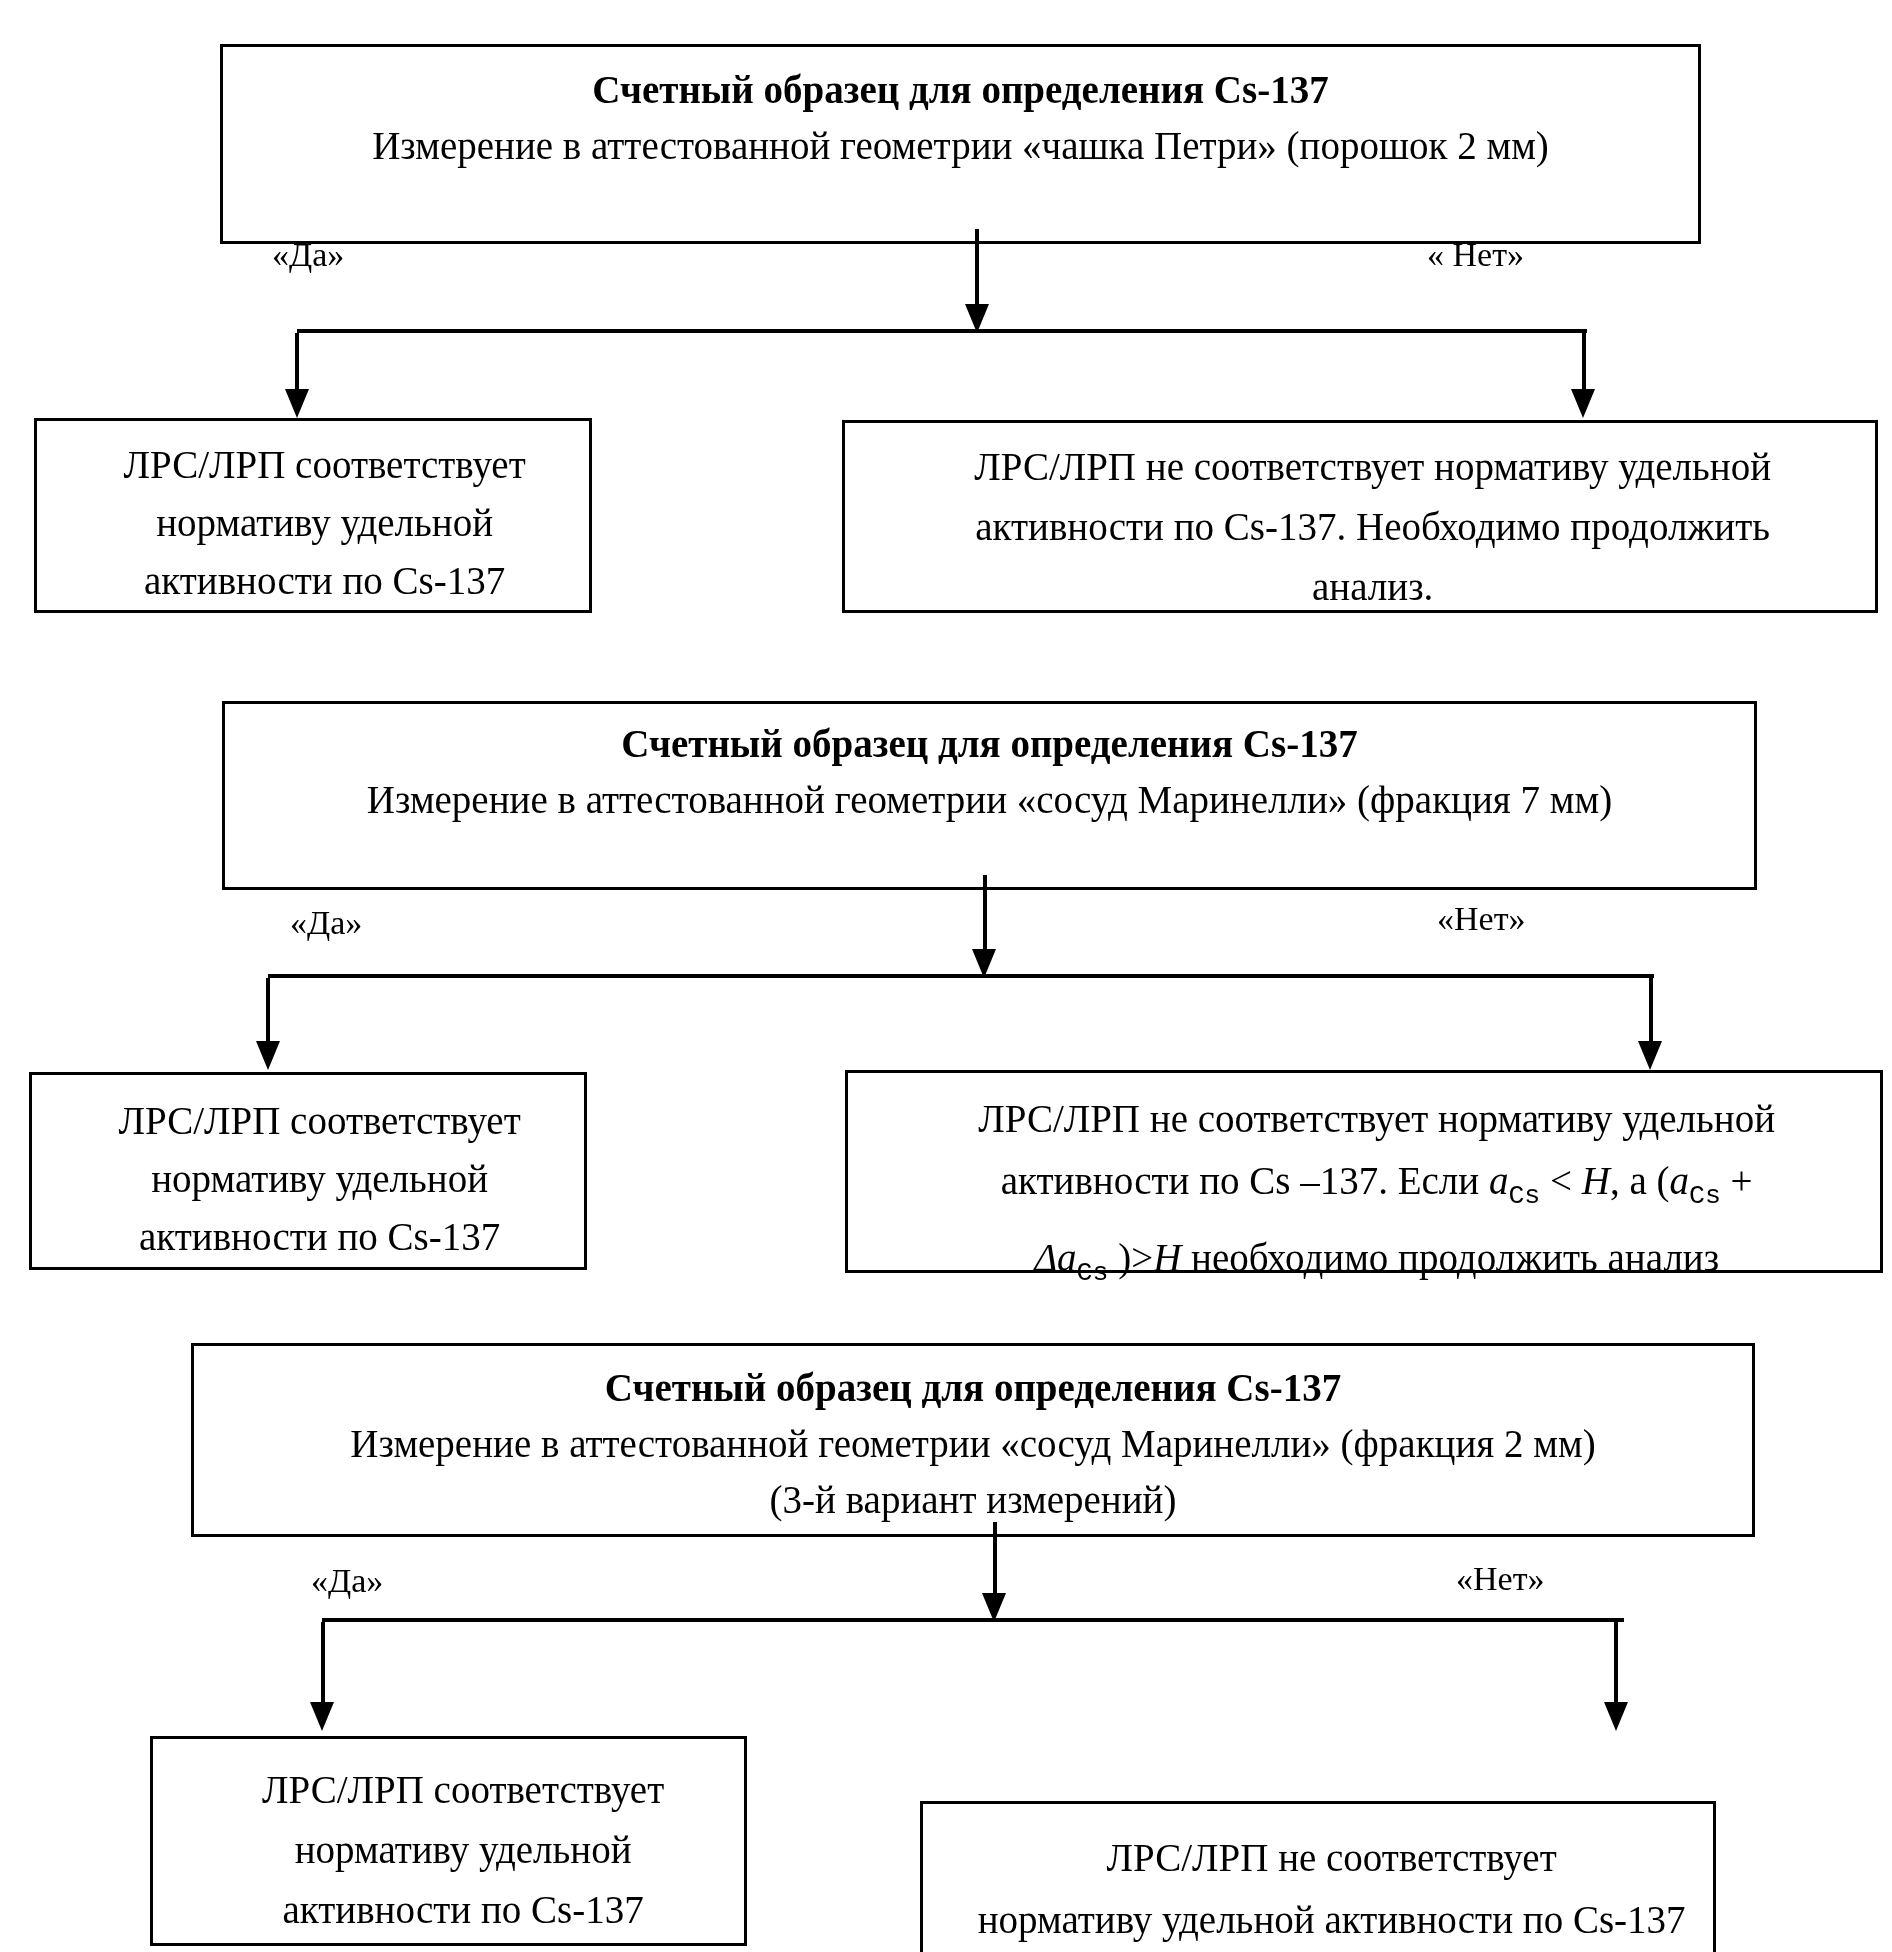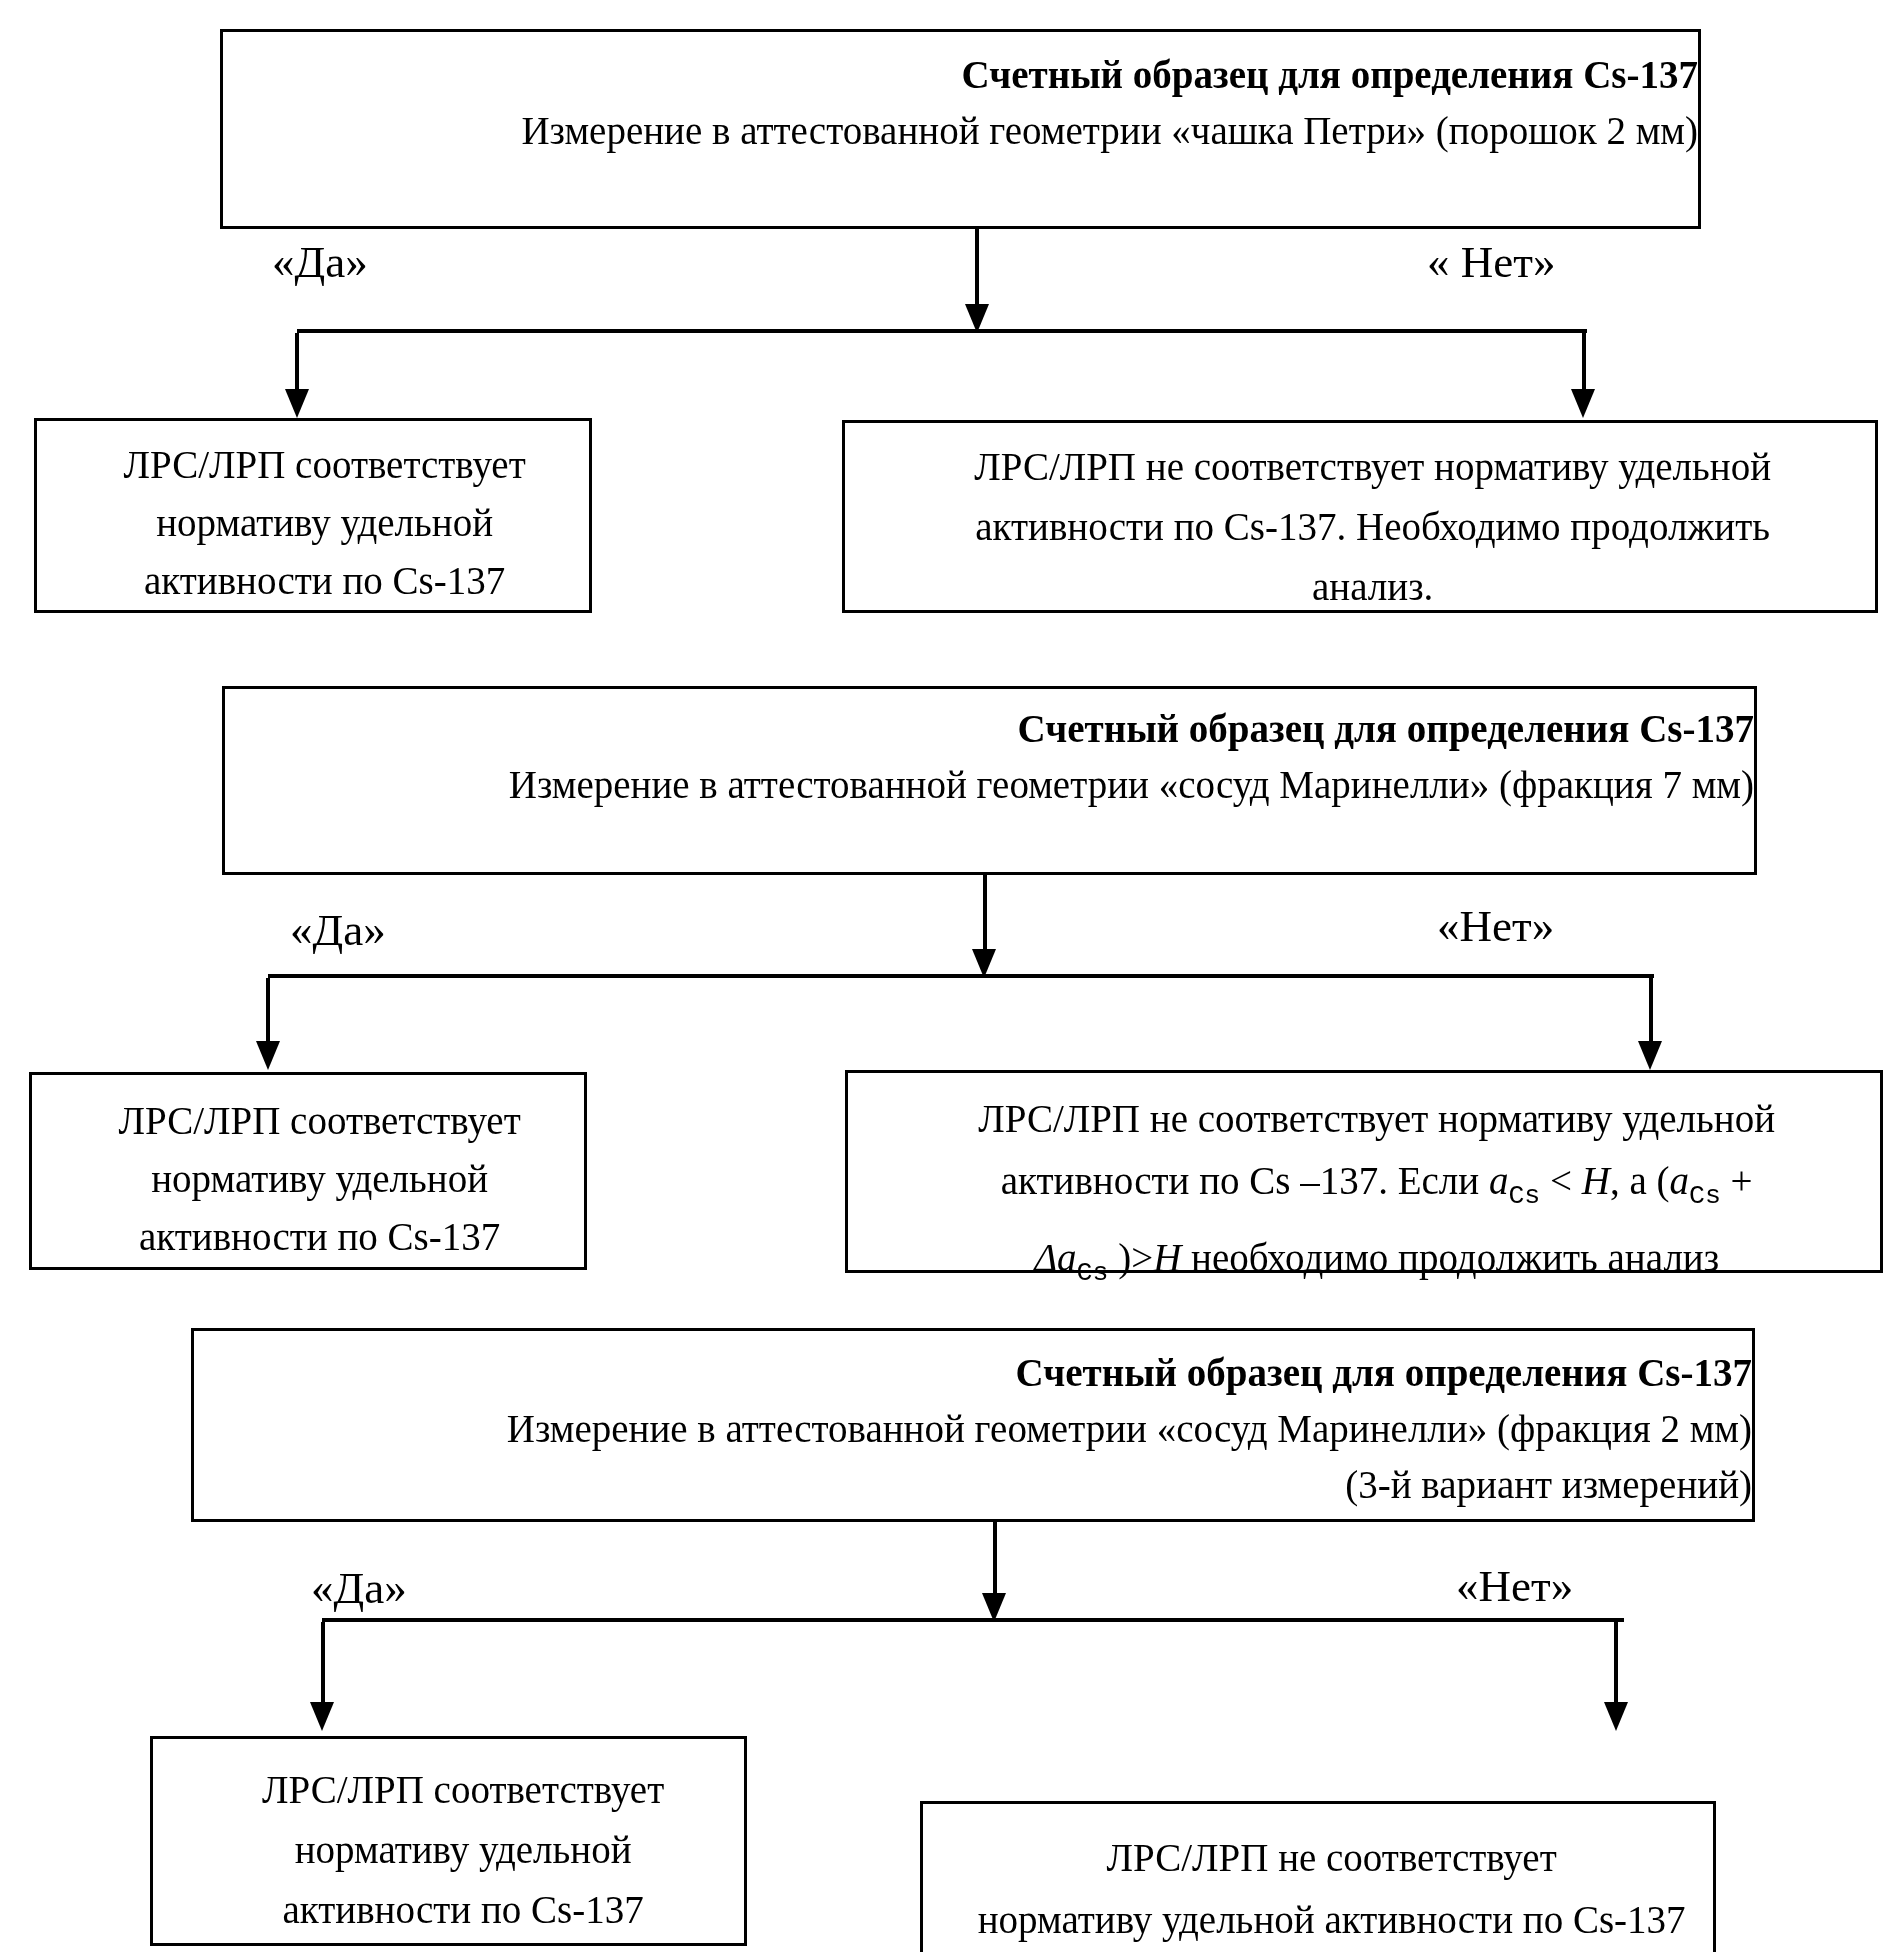--- a/index.html
+++ b/index.html
@@ -2,25 +2,25 @@
 <html lang="ru"><head>
 <meta charset="utf-8">
 <style>
   html,body{margin:0;padding:0;background:#ffffff;}
   .canvas{
     position:relative;width:1892px;height:1952px;background:#ffffff;
     font-family:"Liberation Serif","DejaVu Serif",serif;color:#000;
     overflow:hidden;
   }
   .box{position:absolute;border:3.9px solid #000;background:#fff;box-sizing:border-box;}
-  .head-box{text-align:right;padding-top:15.4px;}
+  .head-box{text-align:center;padding-top:15.4px;margin-top:15px;}
   .ln{line-height:56px;font-size:39px;white-space:nowrap;}
   .title{font-weight:bold;}
   .result .ln{white-space:nowrap;text-align:center;}
-  .lbl{position:absolute;font-size:45px;white-space:nowrap;}
+  .lbl{position:absolute;font-size:34px;white-space:nowrap;}
   .vline{position:absolute;width:3.9px;background:#000;}
   .hline{position:absolute;height:3.9px;background:#000;}
   .ah{position:absolute;width:0;height:0;
       border-left:12.6px solid transparent;border-right:12.6px solid transparent;
       border-top:29px solid #000;}
   sub{font-size:0.68em;font-family:Liberation Mono, monospace;}
   i{font-style:italic;}
 </style>
 </head>
 <body>

